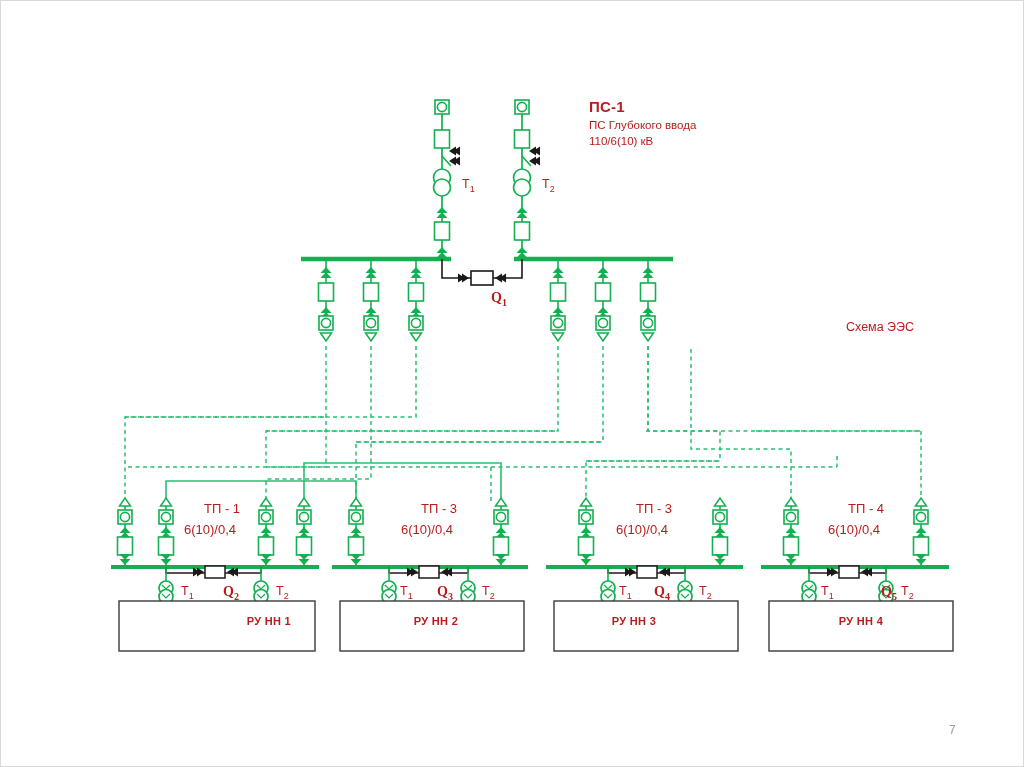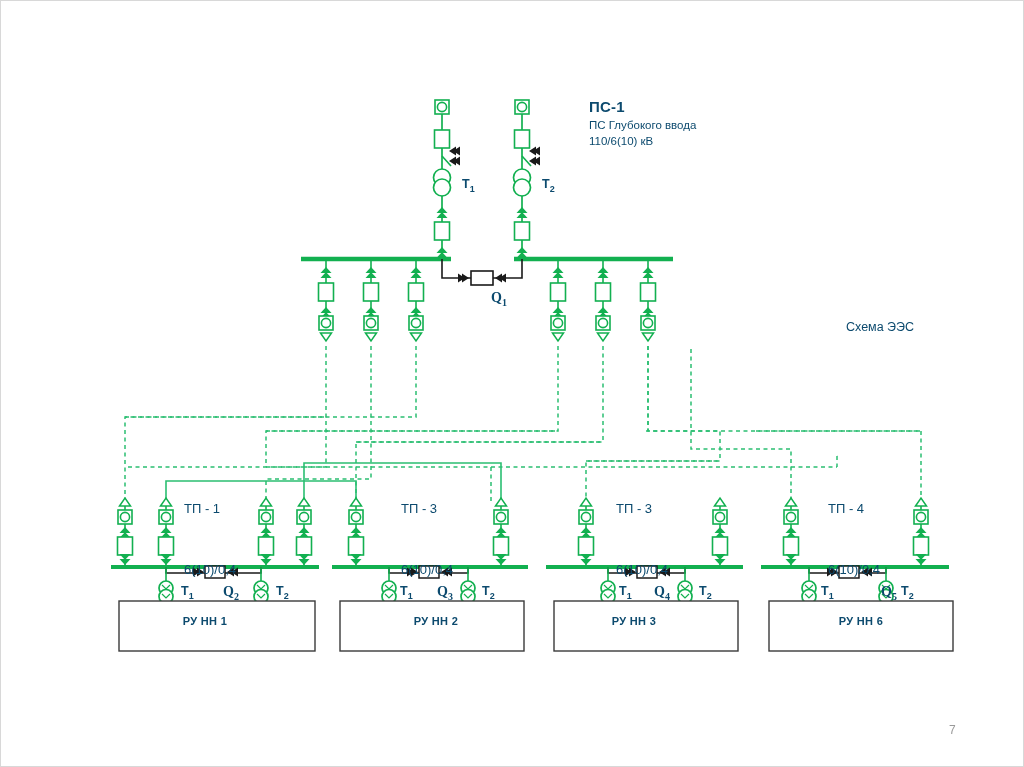--- a/index.html
+++ b/index.html
@@ -12,30 +12,30 @@
   }
   #frame{
     position:absolute;left:0;top:0;width:1024px;height:767px;
     border:1px solid #d8d8d8;
     box-sizing:border-box;
     background:#fff;
   }
   svg#diagram{position:absolute;left:0;top:0;width:1024px;height:767px;}
   .lbl{
     position:absolute;
-    color:#0c4a6e;
+    color:#b91c1c;
     font-family:"Liberation Sans", sans-serif;
     white-space:nowrap;
     line-height:1.25;
   }
   .ps-title{font-size:15px;font-weight:700;letter-spacing:.2px;}
   .ps-sub{font-size:11.5px;font-weight:400;}
-  .tp-name{font-size:13px;font-weight:400;text-align:right;}
-  .tp-volt{font-size:13px;font-weight:400;text-align:center;margin-top:40px;}
-  .dev{font-size:12.5px;font-weight:700;}
+  .tp-name{font-size:13px;font-weight:400;text-align:right;margin-left:20px;}
+  .tp-volt{font-size:13px;font-weight:400;text-align:center;}
+  .dev{font-size:12.5px;font-weight:400;}
   .dev sub{font-size:9px;}
   .qlab{font-size:14px;font-weight:700;font-family:"Liberation Serif", serif;}
   .qlab sub{font-size:10px;}
   .ru-lab{font-size:11px;font-weight:700;letter-spacing:.3px;}
   .scheme-lab{font-size:12.5px;font-weight:400;}
   .pagenum{font-size:12px;color:#9a9a9a;}
 </style>
 </head>
 <body>
 
@@ -368,21 +368,21 @@
   <div class="lbl tp-volt" style="left:183px;top:521px;">6(10)/0,4</div>
   <div class="lbl dev" style="left:180px;top:583px;">
     <span>T</span><sub>1</sub>
   </div>
   <div class="lbl qlab" style="left:222px;top:582px;">
     <span>Q</span><sub>2</sub>
   </div>
   <div class="lbl dev" style="left:275px;top:583px;">
     <span>T</span><sub>2</sub>
   </div>
-  <div class="lbl ru-lab" style="left:118px;top:614px;width:172px;text-align:center;">РУ НН 1</div>
+  <div class="lbl ru-lab" style="left:118px;top:614px;width:172px;text-align:right;">РУ НН 1</div>
 
   <div class="lbl tp-name" style="left:400px;top:500px;">ТП - 3</div>
   <div class="lbl tp-volt" style="left:400px;top:521px;">6(10)/0,4</div>
   <div class="lbl dev" style="left:399px;top:583px;">
     <span>T</span><sub>1</sub>
   </div>
   <div class="lbl qlab" style="left:436px;top:582px;">
     <span>Q</span><sub>3</sub>
   </div>
   <div class="lbl dev" style="left:481px;top:583px;">
@@ -407,17 +407,17 @@
   <div class="lbl tp-volt" style="left:827px;top:521px;">6(10)/0,4</div>
   <div class="lbl dev" style="left:820px;top:583px;">
     <span>T</span><sub>1</sub>
   </div>
   <div class="lbl qlab" style="left:880px;top:582px;">
     <span>Q</span><sub>5</sub>
   </div>
   <div class="lbl dev" style="left:900px;top:583px;">
     <span>T</span><sub>2</sub>
   </div>
-  <div class="lbl ru-lab" style="left:768px;top:614px;width:184px;text-align:center;">РУ НН 6</div>
+  <div class="lbl ru-lab" style="left:768px;top:614px;width:184px;text-align:center;">РУ НН 4</div>
 
   <div class="lbl pagenum" style="left:948px;top:722px;">7</div>
 
 </div>
 
 </body></html>

